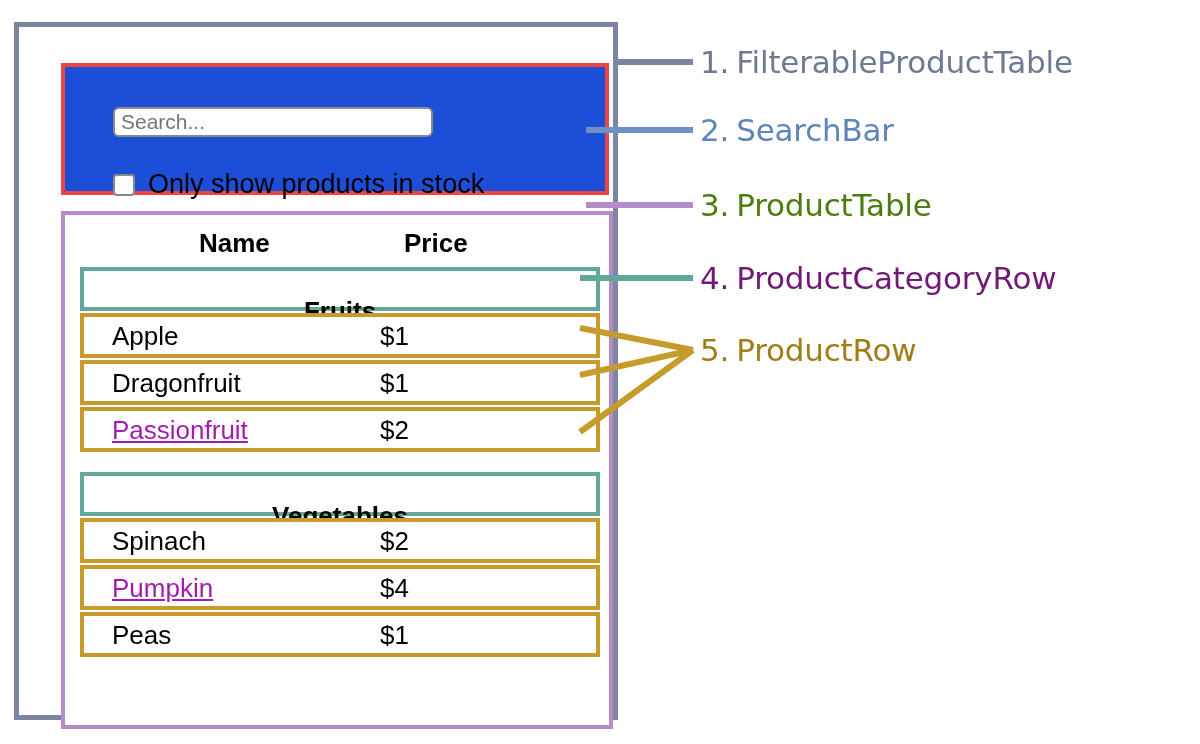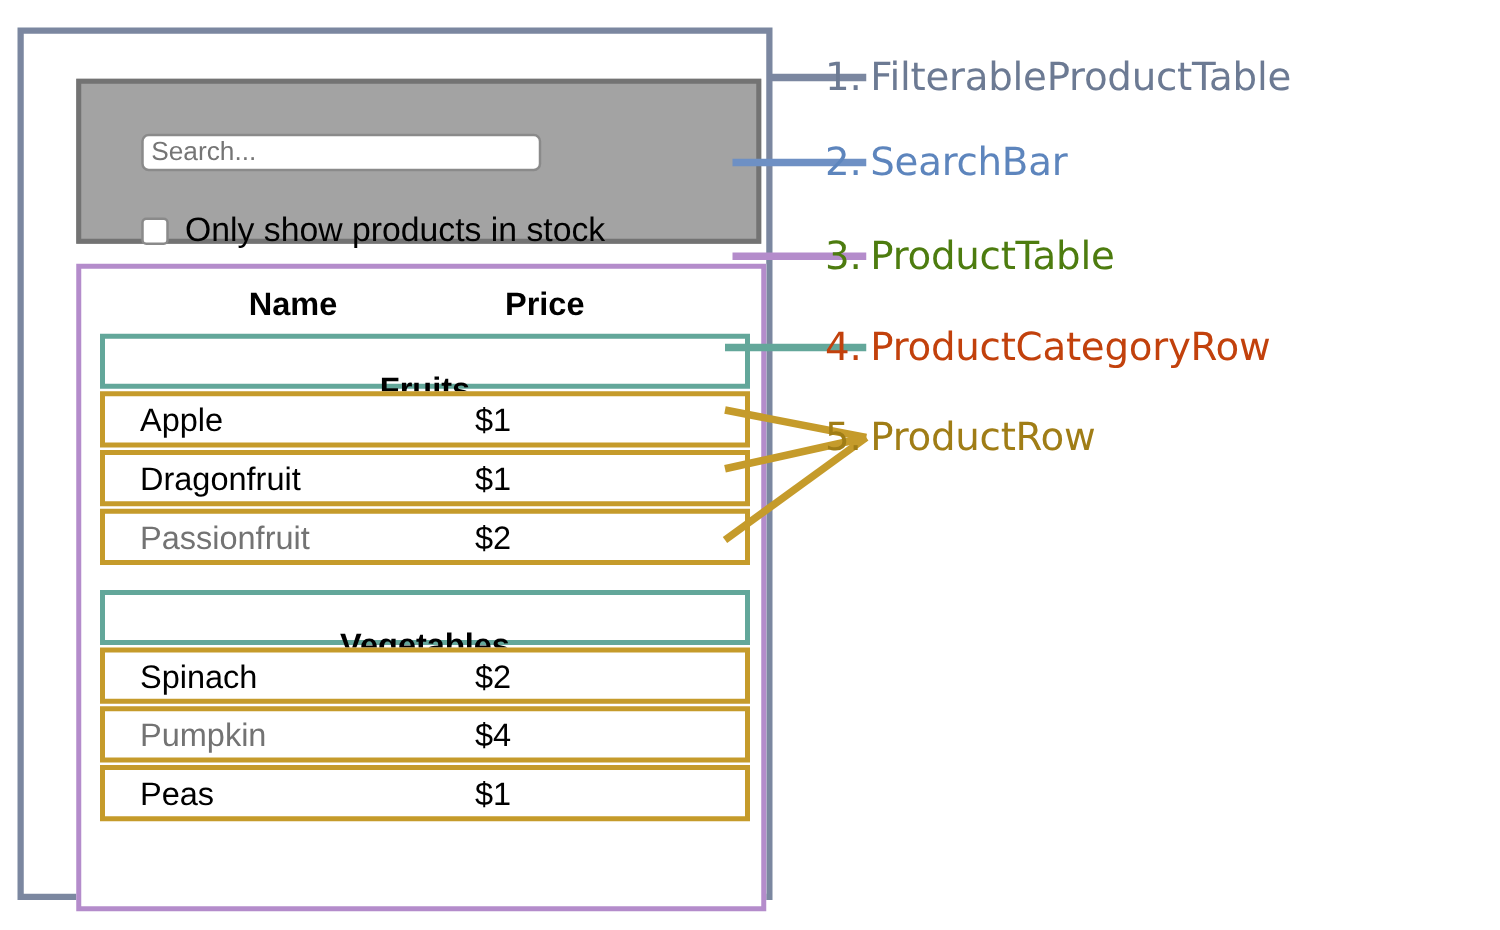--- a/index.html
+++ b/index.html
@@ -35,23 +35,23 @@
     background: #ffffff;
   }
 
   
   .searchbar-frame {
     position: absolute;
     left: 42px;
     top: 36px;
     width: 548px;
     height: 132px;
-    border: 4px solid #737373;
-    box-sizing: border-box;
-    background: #a3a3a3;
+    border: 4px solid #ef4444;
+    box-sizing: border-box;
+    background: #1d4ed8;
   }
   .search-input {
     position: absolute;
     left: 48px;
     top: 40px;
     width: 320px;
     height: 30px;
     border: 2px solid #8a8a8a;
     border-radius: 6px;
     box-sizing: border-box;
@@ -156,21 +156,21 @@
   .product-row .cell-name {
     position: absolute;
     left: 28px;
     top: 50%;
     transform: translateY(-50%);
     font-family: "Liberation Sans", sans-serif;
     font-size: 26px;
     color: #000000;
     line-height: 1;
   }
-  .product-row .cell-name.out-of-stock { color: #737373; }
+  .product-row .cell-name.out-of-stock { color: #a21caf; text-decoration: underline; }
   .product-row .cell-price {
     position: absolute;
     left: 296px;
     top: 50%;
     transform: translateY(-50%);
     font-family: "Liberation Sans", sans-serif;
     font-size: 26px;
     color: #000000;
     line-height: 1;
   }
@@ -181,21 +181,21 @@
     position: absolute;
     left: 0; top: 0;
     width: 1200px;
     height: 744px;
     pointer-events: none;
   }
 
   
   .legend {
     position: absolute;
-    left: 660px;
+    left: 700px;
     top: 0;
     width: 500px;
     height: 540px;
   }
   .legend-item {
     position: absolute;
     left: 0;
     font-family: "DejaVu Sans", sans-serif;
     font-size: 31px;
     font-weight: 400;
@@ -276,17 +276,17 @@
 
     <line x1="580" y1="328" x2="693" y2="350" stroke="#c59b2b" stroke-width="6"></line>
     <line x1="580" y1="375" x2="693" y2="350" stroke="#c59b2b" stroke-width="6"></line>
     <line x1="580" y1="432" x2="693" y2="350" stroke="#c59b2b" stroke-width="6"></line>
   </svg>
 
   <div class="legend" id="legend">
       <div class="legend-item" style="top: 47px; color: rgb(108, 122, 147);"><span class="legend-num">1.</span><span>FilterableProductTable</span></div>
       <div class="legend-item" style="top: 115px; color: rgb(93, 133, 189);"><span class="legend-num">2.</span><span>SearchBar</span></div>
       <div class="legend-item" style="top: 190px; color: #4d7c0f;"><span class="legend-num">3.</span><span>ProductTable</span></div>
-      <div class="legend-item" style="top: 263px; color: #c2410c; text-align: right;"><span class="legend-num">4.</span><span>ProductCategoryRow</span></div>
+      <div class="legend-item" style="top: 263px; color: #701a75; text-align: right;"><span class="legend-num">4.</span><span>ProductCategoryRow</span></div>
       <div class="legend-item" style="top: 335px; color: rgb(160, 125, 22);"><span class="legend-num">5.</span><span>ProductRow</span></div>
     </div>
 
 </div>
 
 </body></html>

